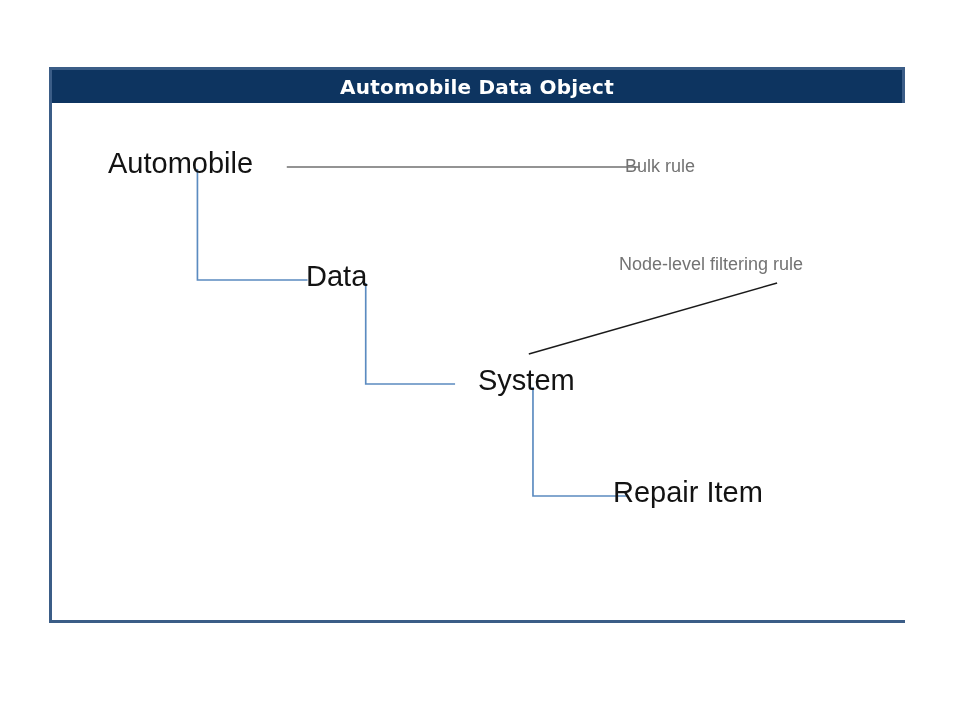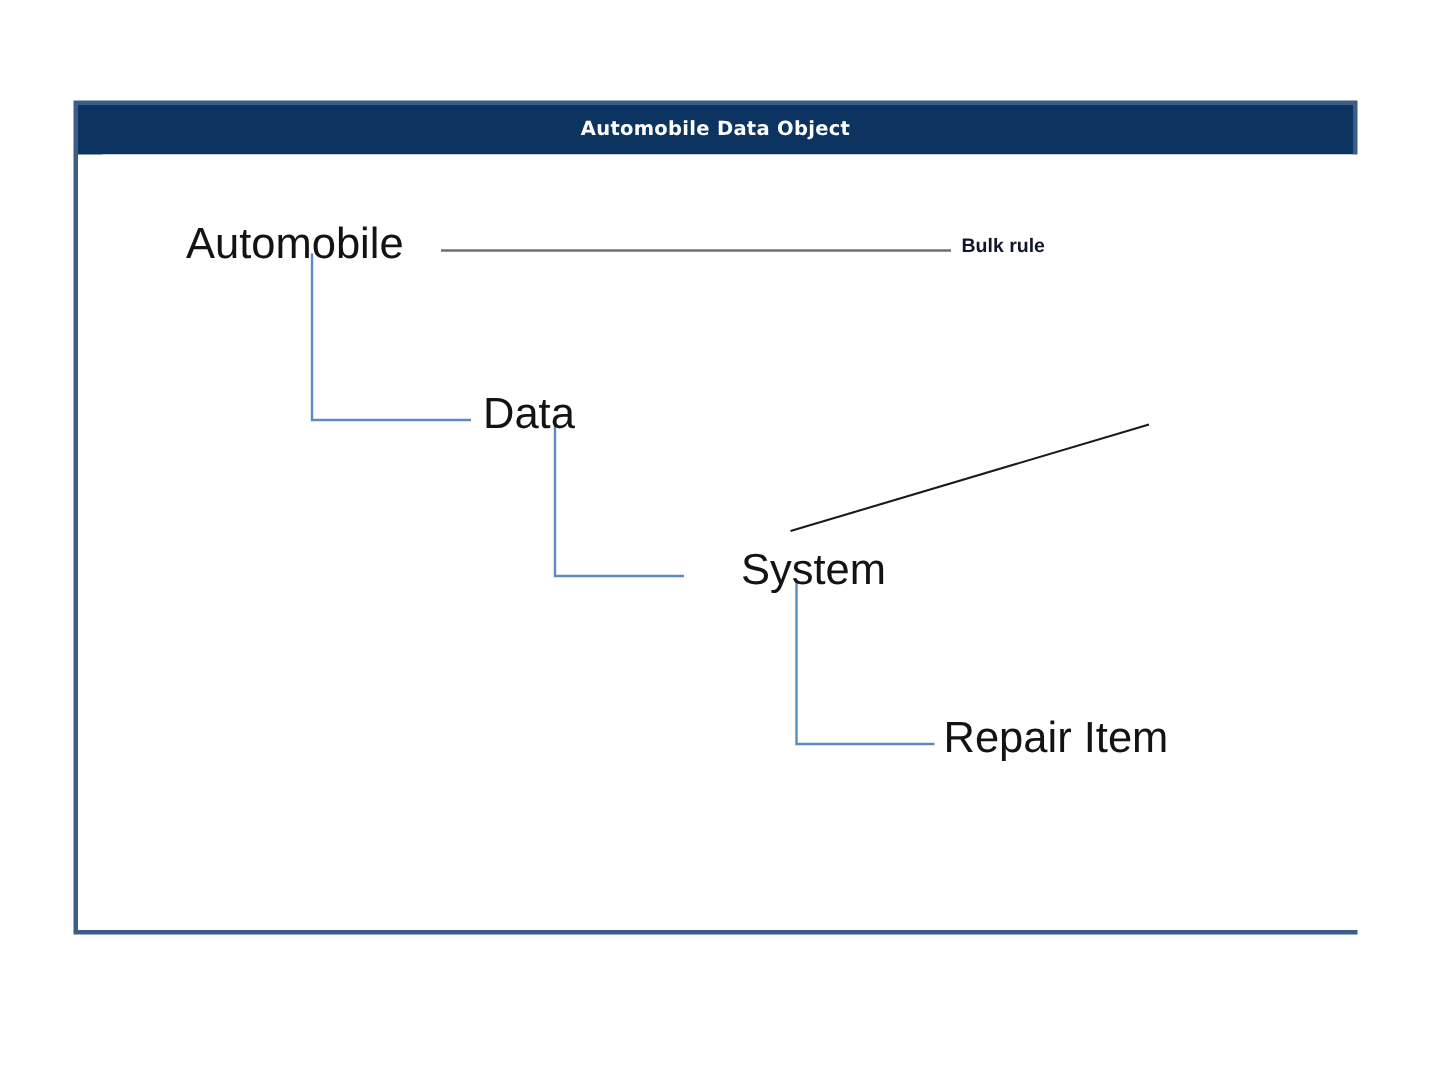--- a/index.html
+++ b/index.html
@@ -35,33 +35,34 @@
     height: 33px;
     background: #0d3460;
     display: flex;
     align-items: center;
     justify-content: center;
   }
   #title-bar-text {
     color: #ffffff;
     font-family: "DejaVu Sans", sans-serif;
     font-weight: bold;
-    font-size: 13px;
+    font-size: 20px;
     letter-spacing: 0.2px;
     white-space: nowrap;
   }
 
   
   #diagram-surface {
     position: absolute;
-    left: 16px;
+    left: 0;
     top: 33px;
     width: 100%;
     height: 517px;
     background: #ffffff;
+    padding-left: 33px;
   }
   #connector-layer {
     position: absolute;
     left: 0;
     top: 0;
     width: 100%;
     height: 100%;
   }
 
   
@@ -74,26 +75,25 @@
     white-space: nowrap;
   }
   #node-automobile { left: 56px;  top: 46px;  }
   #node-type       { left: 254px; top: 159px; }
   #node-system     { left: 394px; top: 263px; margin-left: 32px; }
   #node-repairitem { left: 561px; top: 375px; }
 
   
   .annotation-label {
     position: absolute;
-    color: #0f172a;
+    color: #737373;
     font-family: "Liberation Sans", sans-serif;
-    font-size: 13px;
+    font-size: 18px;
     line-height: 1;
     white-space: nowrap;
-    font-weight: bold;
   }
   #annotation-bulk-rule      { left: 573px; top: 54px;  }
   #annotation-node-filtering { left: 567px; top: 152px; }
 </style>
 </head>
 <body>
 
 <div id="canvas">
 
   <div id="window-frame">
@@ -120,16 +120,17 @@
       <div class="tree-node" id="node-automobile">Automobile</div>
 
       <div class="tree-node" id="node-type">Data</div>
 
       <div class="tree-node" id="node-system">System</div>
 
       <div class="tree-node" id="node-repairitem">Repair Item</div>
 
       <div class="annotation-label" id="annotation-bulk-rule">Bulk rule</div>
 
+      <div class="annotation-label" id="annotation-node-filtering">Node-level filtering rule</div>
 
     </div>
   </div>
 </div>
 
 </body></html>

